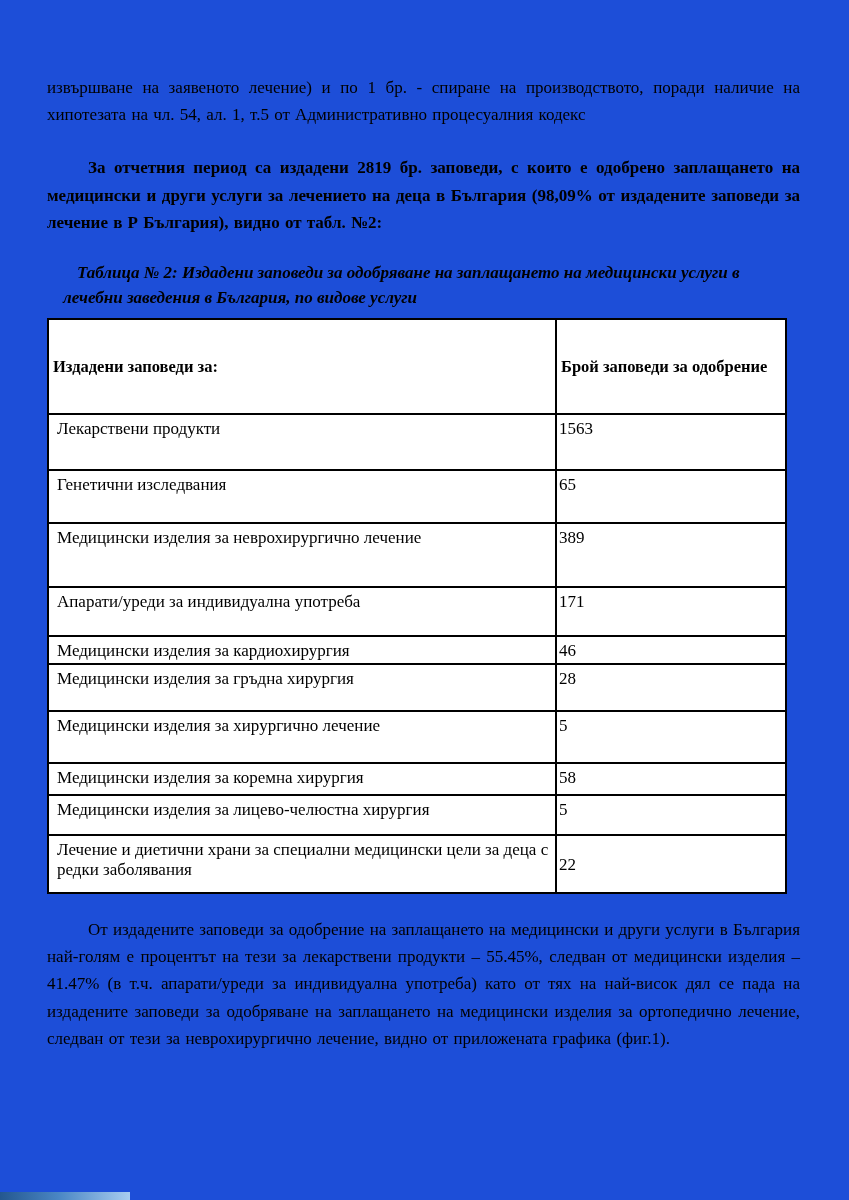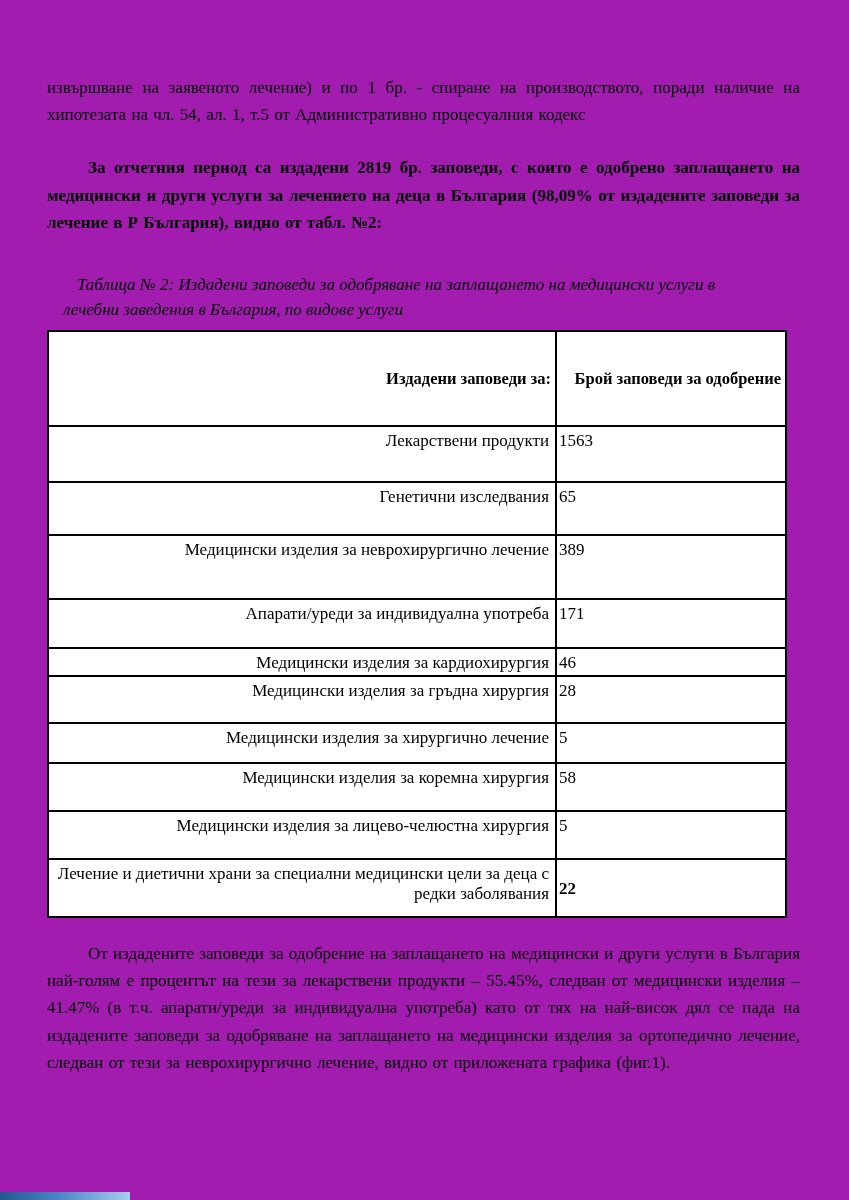--- a/index.html
+++ b/index.html
@@ -4,21 +4,21 @@
 <style>
   html, body {
     margin: 0;
     padding: 0;
     background: #ffffff;
   }
   .page {
     position: relative;
     width: 849px;
     height: 1200px;
-    background: #a21caf;
+    background: #1d4ed8;
     font-family: "Liberation Serif", "DejaVu Serif", serif;
     color: #000000;
     box-sizing: border-box;
     padding: 74px 49px 0 47px;
     overflow: hidden;
   }
   .para {
     margin: 0;
     font-size: 17px;
     line-height: 27.2px;
@@ -26,25 +26,25 @@
     word-spacing: 1px;
   }
   .para.bold {
     font-weight: bold;
     margin-top: 26px;
   }
   .para.indent {
     text-indent: 41px;
   }
   .caption {
-    margin: 36px 0 0 16px;
+    margin: 24px 0 0 16px;
     width: 700px;
     font-size: 17px;
     line-height: 25px;
-    font-weight: normal;
+    font-weight: bold;
     font-style: italic;
     text-indent: 14px;
     text-align: left;
   }
   table.orders {
     margin-top: 8px;
     width: 738px;
     border-collapse: collapse;
     table-layout: fixed;
     font-size: 17px;
@@ -53,39 +53,38 @@
   table.orders td {
     border: 2px solid #000000;
     box-sizing: border-box;
     background: #ffffff;
   }
   th.col-service { width: 508px; }
   th.col-count  { width: 230px; }
   table.orders thead tr { height: 95px; }
   table.orders th {
     font-weight: bold;
-    text-align: right;
+    text-align: left;
     vertical-align: middle;
     padding: 2px 4px;
     font-size: 16.5px;
   }
   td.cell-label {
-    text-align: right;
+    text-align: left;
     vertical-align: top;
     padding: 4px 6px 2px 8px;
   }
   td.cell-value {
     text-align: left;
     vertical-align: top;
     padding: 4px 2px 2px 2px;
   }
   td.cell-value.v-mid {
     vertical-align: middle;
     padding-top: 4px;
-    font-weight: bold;
   }
   .para.analysis {
     margin-top: 22px;
   }
   .bottom-bar {
     position: absolute;
     left: 0;
     bottom: 0;
     width: 130px;
     height: 8px;
@@ -128,29 +127,29 @@
         <td class="cell-value">171</td>
       </tr>
       <tr style="height:28px">
         <td class="cell-label">Медицински изделия за кардиохирургия</td>
         <td class="cell-value">46</td>
       </tr>
       <tr style="height:47px">
         <td class="cell-label">Медицински изделия за гръдна хирургия</td>
         <td class="cell-value">28</td>
       </tr>
-      <tr style="height:40px">
+      <tr style="height:52px">
         <td class="cell-label">Медицински изделия за хирургично лечение</td>
         <td class="cell-value">5</td>
       </tr>
-      <tr style="height:48px">
+      <tr style="height:32px">
         <td class="cell-label">Медицински изделия за коремна хирургия</td>
         <td class="cell-value">58</td>
       </tr>
-      <tr style="height:48px">
+      <tr style="height:40px">
         <td class="cell-label">Медицински изделия за лицево-челюстна хирургия</td>
         <td class="cell-value">5</td>
       </tr>
       <tr style="height:58px">
         <td class="cell-label">Лечение и диетични храни за специални медицински цели за деца с редки заболявания</td>
         <td class="cell-value v-mid">22</td>
       </tr>
     </tbody>
   </table>
 

